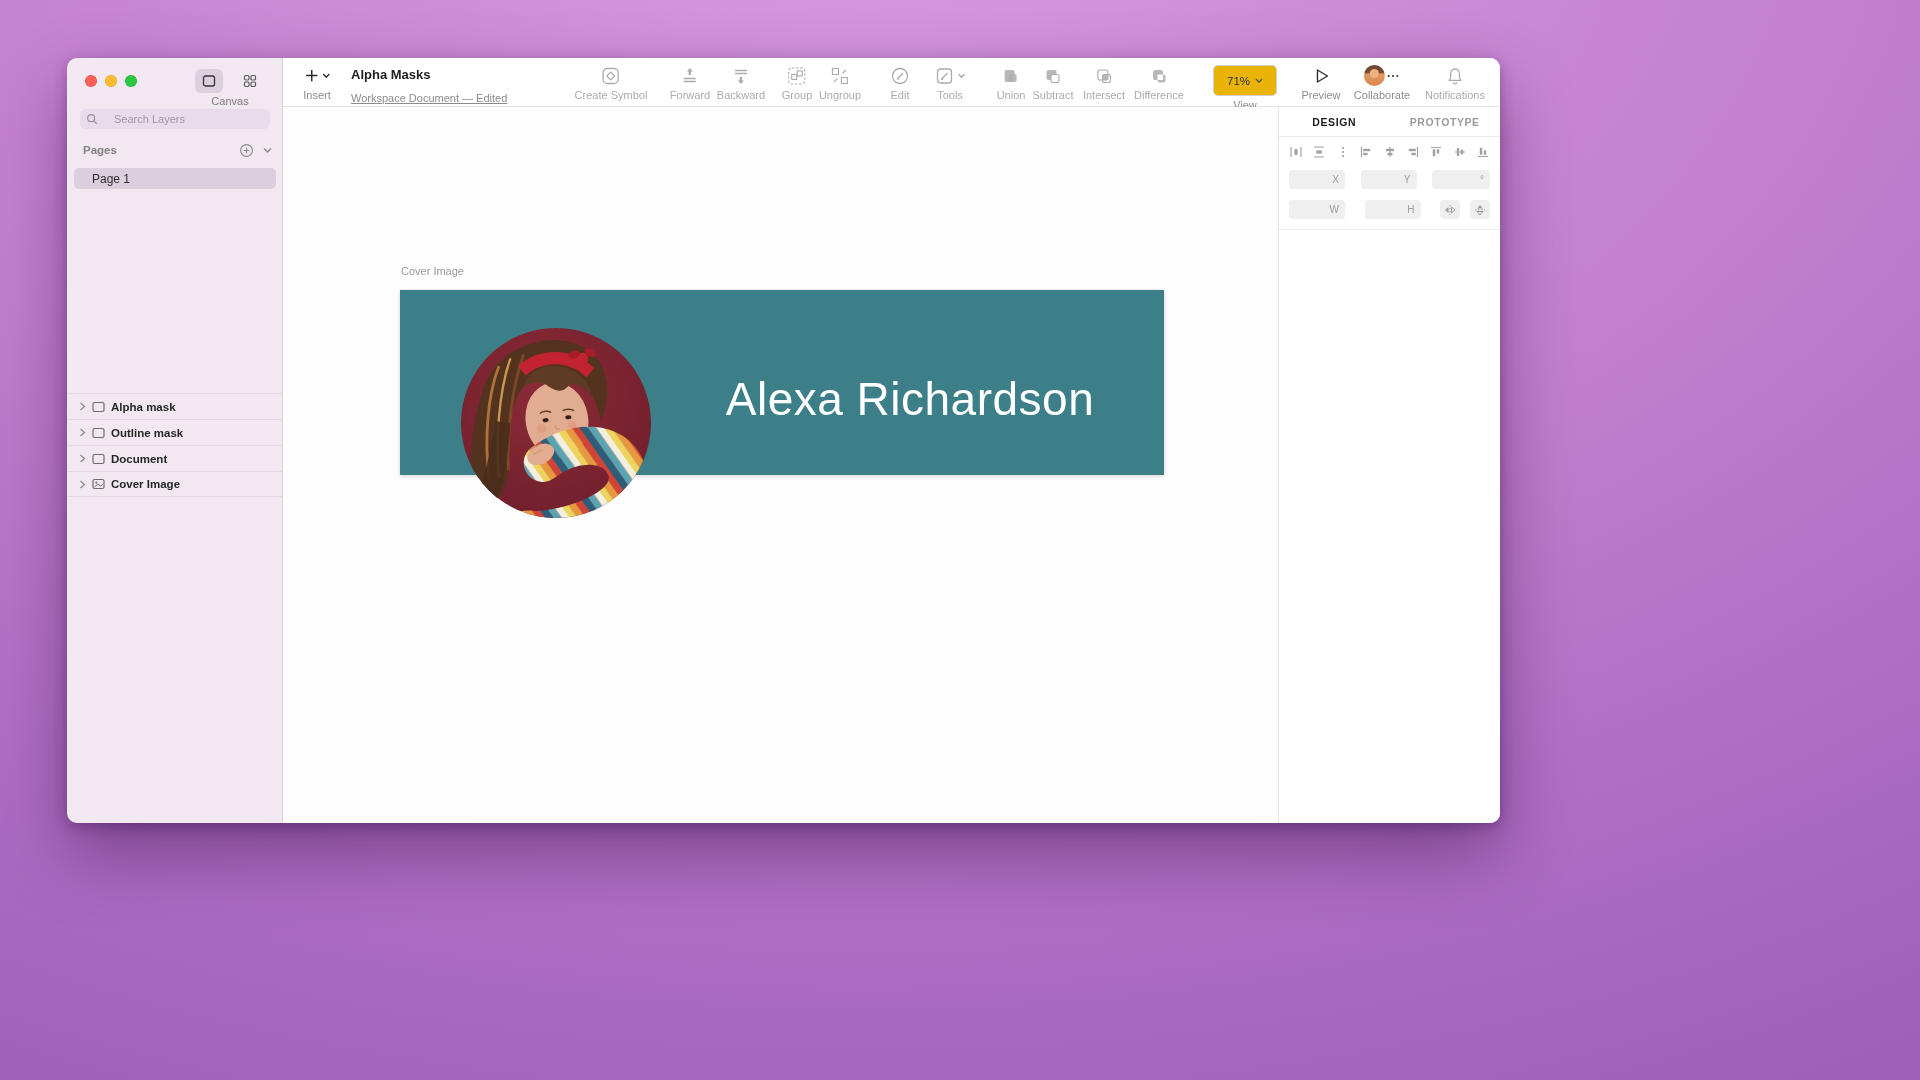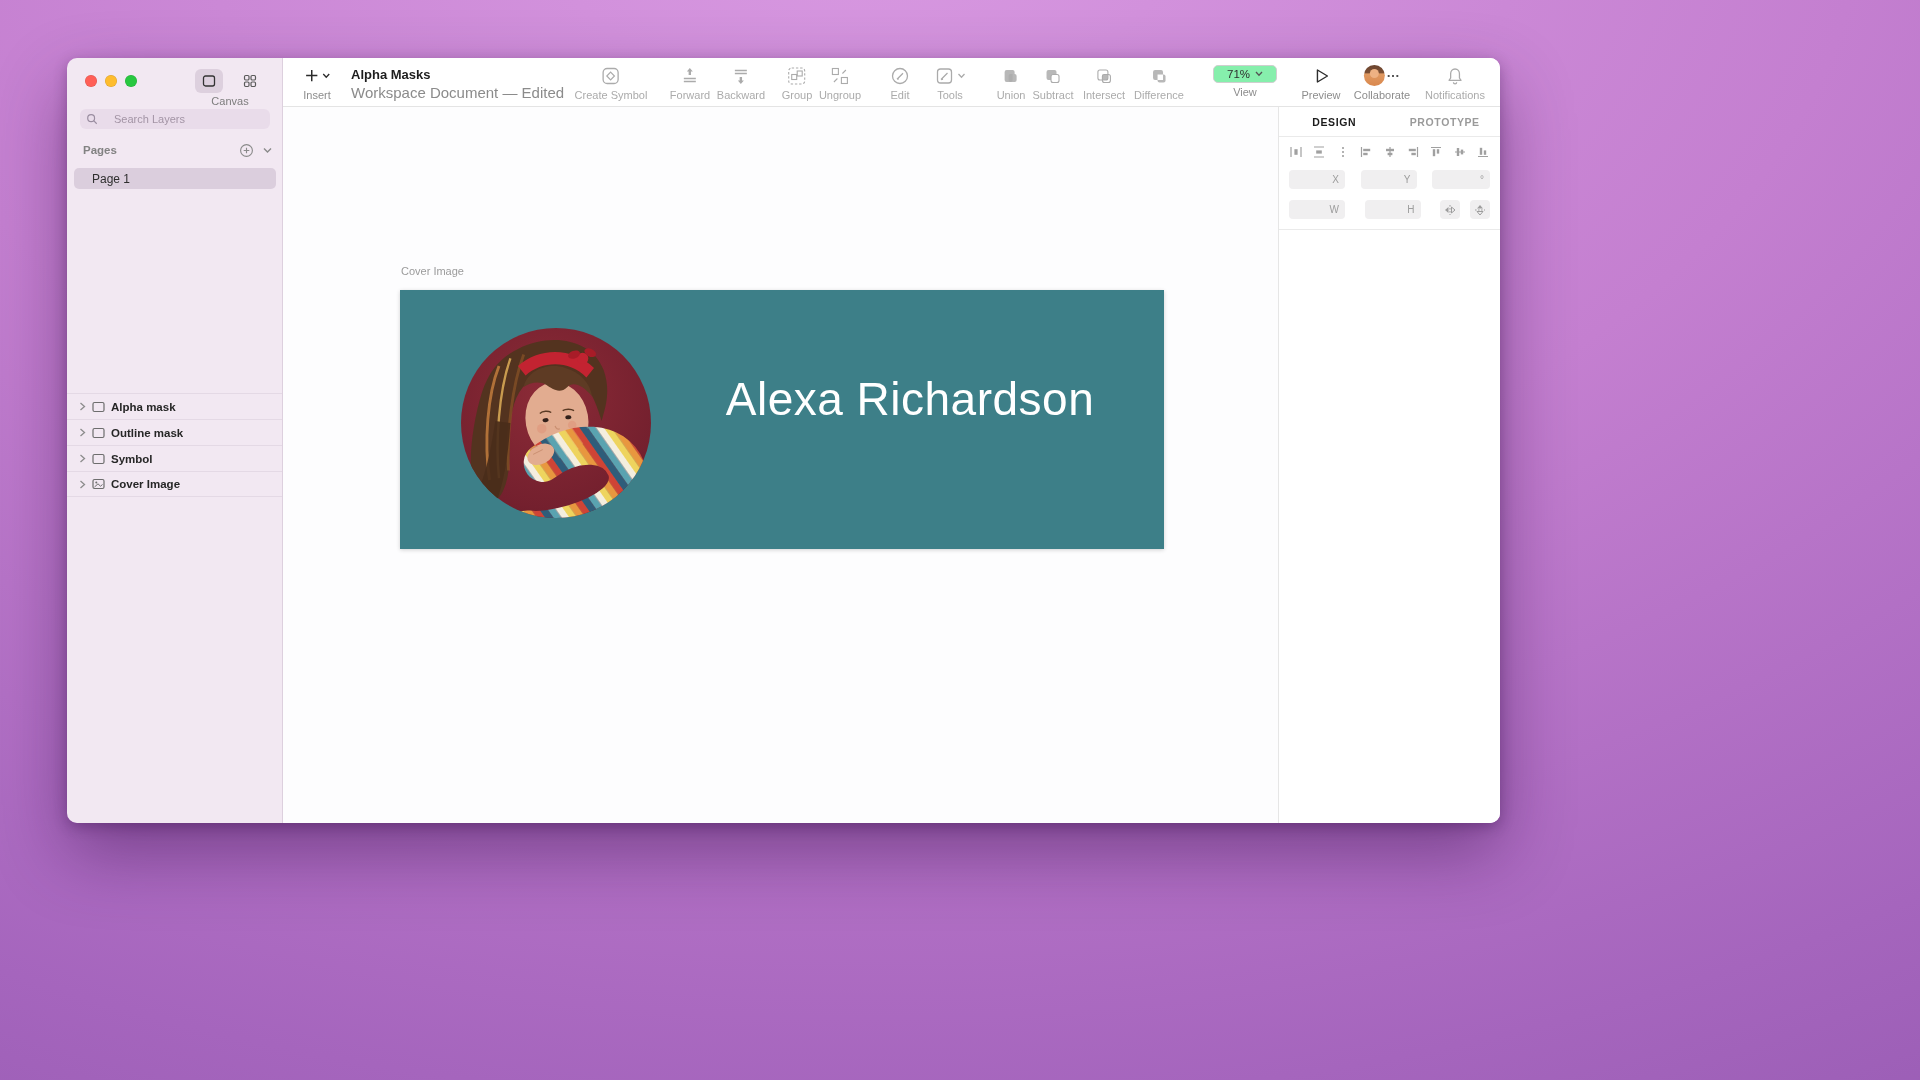--- a/index.html
+++ b/index.html
@@ -39,34 +39,34 @@
   .main-col { flex:1; display:flex; flex-direction:column; background:#fff; min-width:0; }
   .toolbar { position:relative; height:49px; flex:0 0 49px; background:#fff; border-bottom:1px solid #e4e4e4; }
   .tb-item { position:absolute; top:7px; transform:translateX(-50%); display:flex; flex-direction:column; align-items:center; gap:3px; }
   .tb-icon { height:21px; display:flex; align-items:center; justify-content:center; gap:3px; }
   .tb-label { font-size:11px; color:#8d8d8d; white-space:nowrap; }
   .tb-item.disabled { color:#ababab; } .tb-item.disabled .tb-label { color:#ababab; }
   .tb-item.enabled { color:#333; }
   .tb-icon svg { display:block; }
   .doc-block { position:absolute; left:68px; top:9px; }
   .doc-title { font-size:13px; font-weight:700; color:#1d1d1d; }
-  .doc-subtitle { font-size:15px; color:#8b8b8b; margin-top:2px; }
-  .zoom-box { height:18px; min-width:64px; border:1px solid #cfcfcf; border-radius:5px; display:flex; align-items:center;
-    justify-content:center; gap:5px; padding:0 8px; font-size:11.5px; color:#2e2e2e; background:#86efac; }
+  .doc-subtitle { font-size:11px; color:#8b8b8b; margin-top:10px;text-decoration:underline; }
+  .zoom-box { height:31px; min-width:64px; border:1px solid #cfcfcf; border-radius:5px; display:flex; align-items:center;
+    justify-content:center; gap:5px; padding:0 8px; font-size:11.5px; color:#2e2e2e; background:#eab308; }
   .avatar-wrap { display:flex; align-items:center; gap:2px; }
   .avatar { width:21px; height:21px; border-radius:50%; background:linear-gradient(180deg,#6b4530 0%, #7c4f34 38%, #e09a62 42%, #d9874d 100%); overflow:hidden; position:relative; }
   .avatar::after { content:""; position:absolute; left:6px; top:4px; width:9px; height:9px; border-radius:50%; background:#eeb183; }
   .dots { font-size:13px; font-weight:700; color:#4f4f4f; letter-spacing:1px; }
 
   .content-row { flex:1; display:flex; min-height:0; }
 
   
   .canvas-area { position:relative; flex:1; background:#fdfdfe; overflow:hidden; }
   .artboard-label { position:absolute; left:118px; top:158px; font-size:11px; color:#9b9b9b; }
-  .artboard { position:absolute; left:117px; top:183px; width:764px; height:259px; box-shadow:0 1px 4px rgba(0,0,0,.18); }
+  .artboard { position:absolute; left:117px; top:183px; width:764px; height:185px; box-shadow:0 1px 4px rgba(0,0,0,.18); }
   .photo-circle { position:absolute; left:61px; top:38px; width:190px; height:190px; border-radius:50%; overflow:hidden; }
   .photo-circle svg { width:100%; height:100%; display:block; }
   .cover-name { position:absolute; left:300px; top:82px; width:420px; text-align:center; color:#fff;
     font-size:46px; font-weight:500; letter-spacing:.5px; }
   .cover-role { position:absolute; left:300px; top:150px; width:420px; text-align:center; color:#fff;
     font-size:21.5px; font-weight:500; letter-spacing:7px; padding-left:7px; }
 
   
   .inspector { width:222px; flex:0 0 222px; background:#fff; border-left:1px solid #e6e6e6; display:flex; flex-direction:column; }
   .insp-tabs { height:30px; border-bottom:1px solid #eaeaea; display:flex; align-items:center; }
@@ -171,21 +171,21 @@
         <span class="disc">
             <svg width="7" height="9" viewBox="0 0 7 9">
               <path d="M1.5 1 L5.5 4.5 L1.5 8" fill="none" stroke="currentColor" stroke-width="1.3"></path>
             </svg>
           </span>
         <span class="lyr-icon">
             <svg width="13" height="12" viewBox="0 0 13 12">
               <rect x="1" y="1.5" width="11" height="9" rx="1.5" fill="none" stroke="currentColor" stroke-width="1.2"></rect>
             </svg>
           </span>
-        <span class="layer-label">Symbol</span>
+        <span class="layer-label">Document</span>
       </div>
       <div class="layer-row">
         <span class="disc">
             <svg width="7" height="9" viewBox="0 0 7 9">
               <path d="M1.5 1 L5.5 4.5 L1.5 8" fill="none" stroke="currentColor" stroke-width="1.3"></path>
             </svg>
           </span>
         <span class="lyr-icon">
             <svg width="13" height="12" viewBox="0 0 13 12">
               <rect x="1" y="1.5" width="11" height="9" rx="1.5" fill="none" stroke="currentColor" stroke-width="1.2"></rect>

